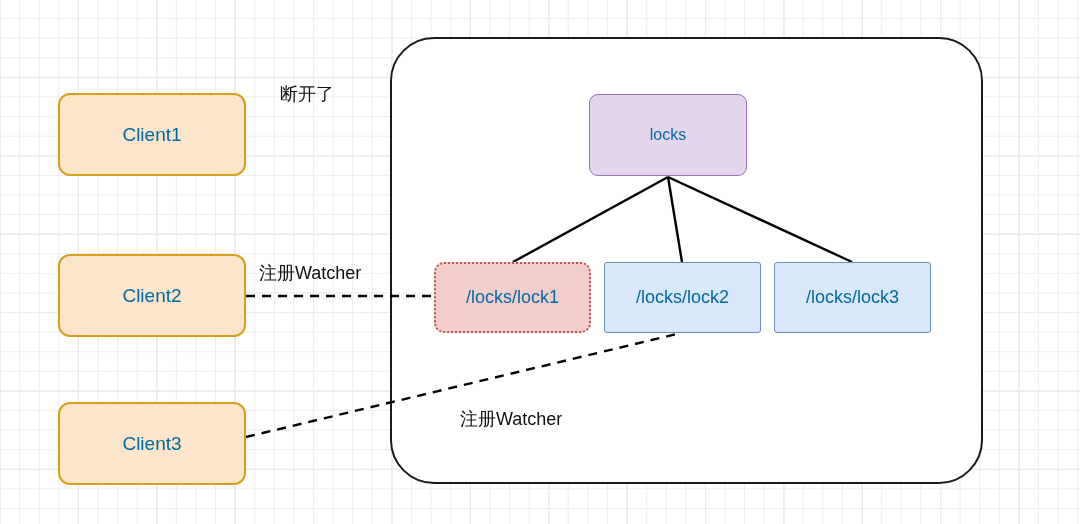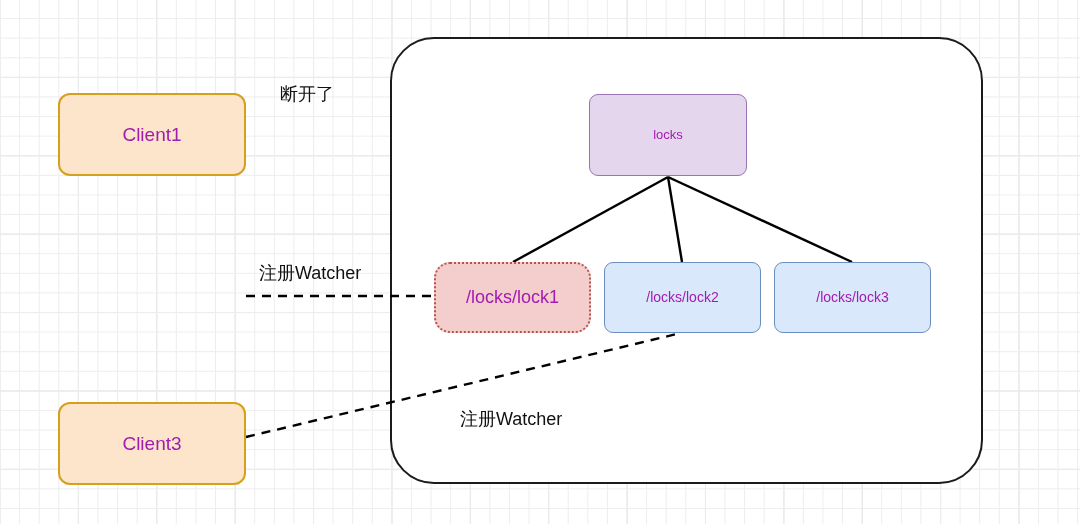--- a/index.html
+++ b/index.html
@@ -30,53 +30,53 @@
     height: 524px;
     pointer-events: none;
   }
   .node {
     position: absolute;
     box-sizing: border-box;
     display: flex;
     align-items: center;
     justify-content: center;
     text-align: center;
-    color: #a21caf;
+    color: #0369a1;
     line-height: 1.15;
     white-space: nowrap;
   }
   .client-node {
     background: #fce5ca;
     border: 2px solid #d6a01d;
     border-radius: 12px;
     font-size: 19px;
   }
   .ensemble-box {
     position: absolute;
     box-sizing: border-box;
     background: #ffffff;
     border: 2.2px solid #1b1b1b;
     border-radius: 44px;
   }
   .root-node {
     background: #e4d6ed;
     border: 1.8px solid #9a73b5;
     border-radius: 9px;
-    font-size: 13px;
+    font-size: 16px;
   }
   .lock-node-blue {
     background: #dae8fc;
     border: 1.8px solid #6c8ebf;
-    border-radius: 9px;
-    font-size: 14px;
+    border-radius: 3px;
+    font-size: 18px;
   }
   .lock-node-red {
     background: #f4cecc;
     border: 2px dotted #b85450;
-    border-radius: 16px;
+    border-radius: 10px;
     font-size: 18px;
   }
   .free-label {
     position: absolute;
     color: #111111;
     font-size: 18px;
     white-space: nowrap;
     text-align: right;
   }
 </style>
@@ -96,20 +96,23 @@
     <g fill="none" stroke="#000000" stroke-width="2.4" stroke-dasharray="9 7" stroke-linecap="butt">
       <line x1="246" y1="296" x2="433" y2="296"></line>
       <line x1="246" y1="437" x2="681" y2="333"></line>
     </g>
   </svg>
 
   <div class="node client-node" style="left:58px; top:93px; width:188px; height:83px;">
     <span>Client1</span>
   </div>
 
+  <div class="node client-node" style="left:58px; top:254px; width:188px; height:83px;">
+    <span>Client2</span>
+  </div>
 
   <div class="node client-node" style="left:58px; top:402px; width:188px; height:83px;text-align:center;">
     <span>Client3</span>
   </div>
 
   <div class="node root-node" style="left:589px; top:94px; width:158px; height:82px;">
     <span>locks</span>
   </div>
 
   <div class="node lock-node-red" style="left:434px; top:262px; width:157px; height:71px;">

